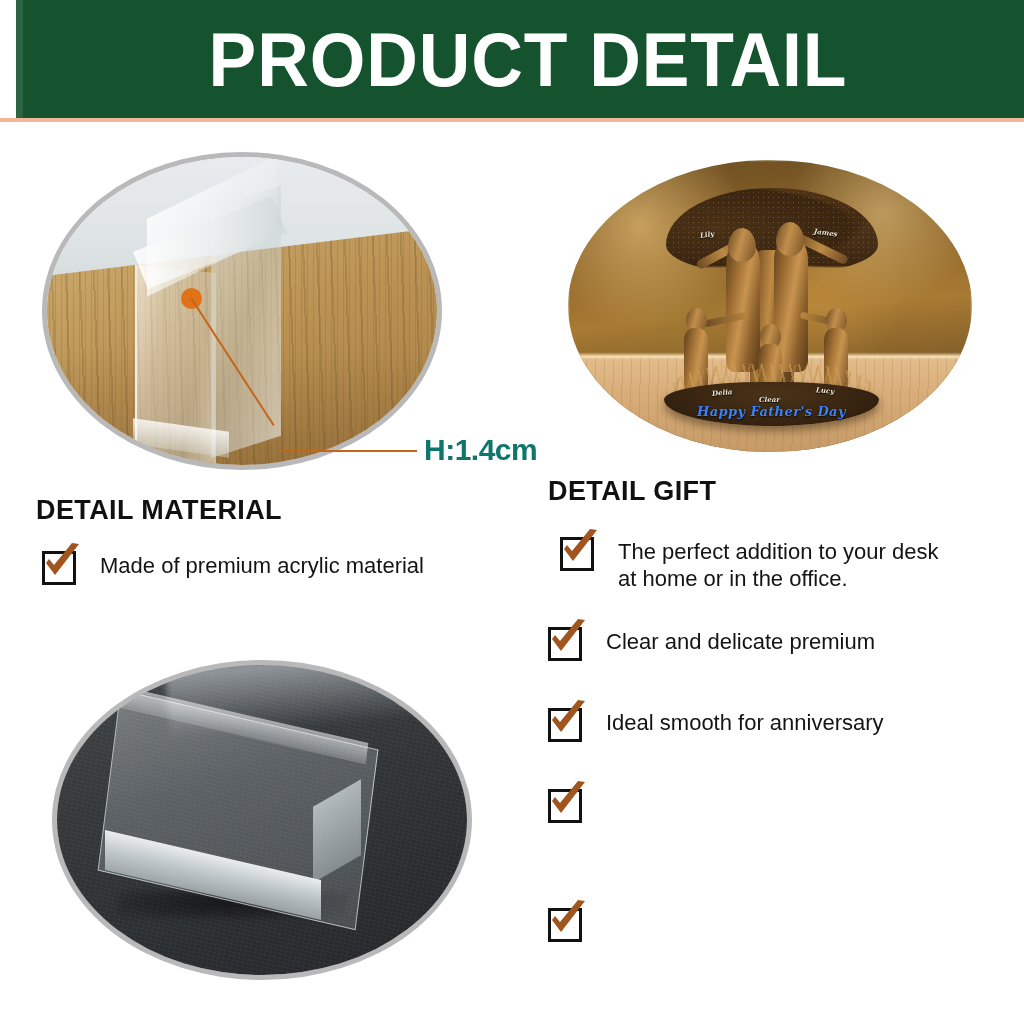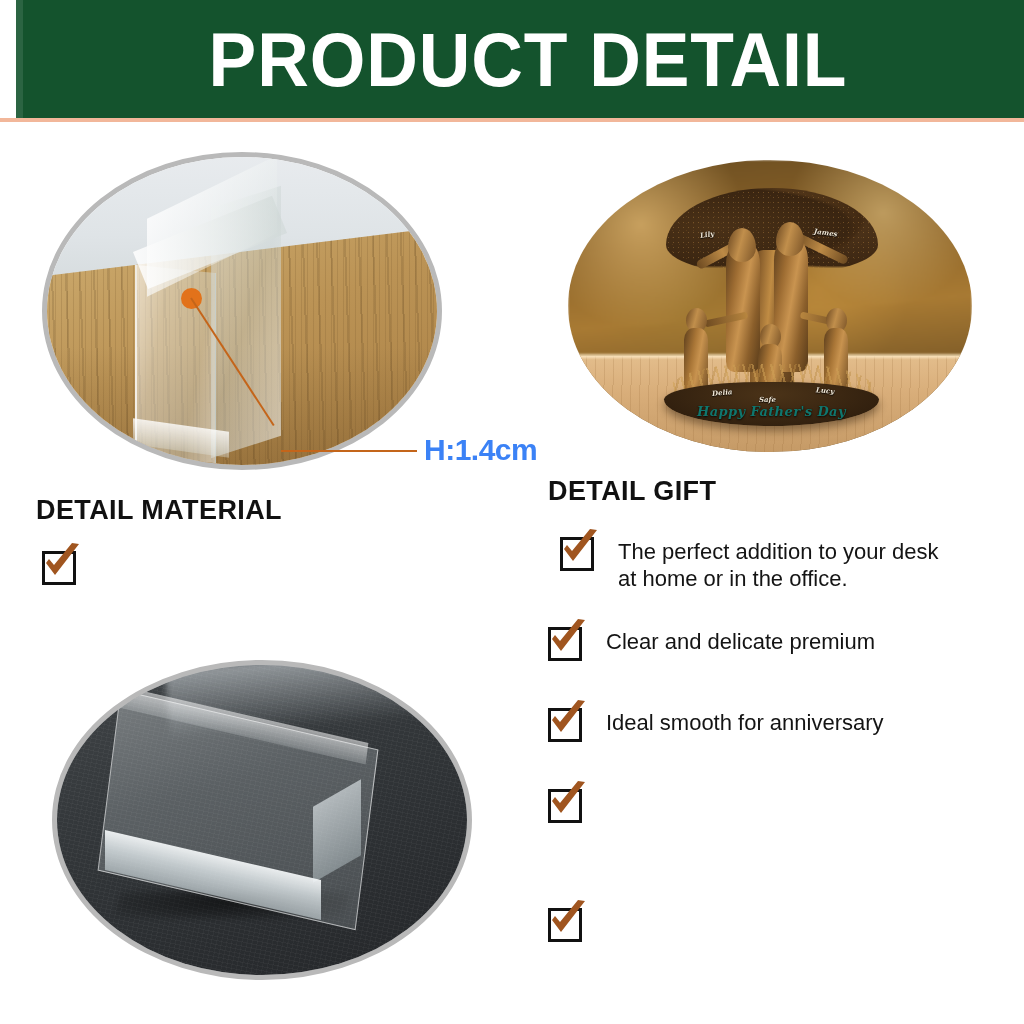--- a/index.html
+++ b/index.html
@@ -277,21 +277,21 @@
     white-space: nowrap;
     text-shadow: 0 0 1px rgba(0,0,0,0.9), 0 1px 1px rgba(0,0,0,0.8);
   }
   .sc-name-top { font-size: 7px; }
   .sc-name-base { font-size: 7px; }
   .sc-greeting {
     position: absolute;
     left: 0; top: 216px;
     width: 215px;
     text-align: center;
-    color: #0f766e;
+    color: #3b82f6;
     font-family: "DejaVu Serif", serif;
     font-style: italic;
     font-weight: 700;
     font-size: 13px;
     letter-spacing: 0.4px;
     text-shadow: 0 0 1px #2a1a08, 0 1px 2px rgba(0,0,0,0.85);
   }
 
   
   #photo-acrylic-block {
@@ -386,21 +386,21 @@
   #callout-line-horiz {
     left: 281px;
     top: 450px;
     width: 136px;
     height: 2px;
   }
   #callout-label {
     position: absolute;
     left: 424px;
     top: 432px;
-    color: #3b82f6;
+    color: #0f766e;
     font-family: "Liberation Sans", sans-serif;
     font-weight: 700;
     font-size: 30px;
     line-height: 36px;
     letter-spacing: -0.5px;
     white-space: nowrap;
   }
 
   
   .section-heading {
@@ -520,21 +520,21 @@
     </div>
     <div class="sc-kid sc-kid-3">
       <div class="sc-kid-head" style="left:2px; top:0;"></div>
       <div class="sc-kid-body" style="left:0; top:20px;"></div>
     </div>
 
     <div class="sc-roots"></div>
     <div class="sc-base"></div>
 
     <div class="sc-label sc-name-base" style="left:48px; top:200px; transform:rotate(-5deg);">Delia</div>
-    <div class="sc-label sc-name-base" style="left:95px; top:207px;">Safe</div>
+    <div class="sc-label sc-name-base" style="left:95px; top:207px;">Clear</div>
     <div class="sc-label sc-name-base" style="left:152px; top:198px; transform:rotate(5deg);">Lucy</div>
 
     <div class="sc-greeting">Happy Father's Day</div>
   </div>
 </div>
 
 <div class="oval oval-bordered" id="photo-acrylic-block">
   <div class="p3-mat"></div>
   <div class="p3-mat-hl"></div>
   <div class="p3-block-shadow"></div>
@@ -546,20 +546,21 @@
 
 <div class="section-heading" id="heading-acrylic">DETAIL MATERIAL</div>
 
 <div class="feature" id="feature-acrylic-0">
   <div class="check">
     <div class="check-box"></div>
     <svg class="check-mark" viewBox="0 0 44 44">
       <path d="M6 22 L15 34 L39 3 L32 2 L14 24 L9 18 Z" fill="#A0551F"></path>
     </svg>
   </div>
+  <div class="feature-text">Made of premium acrylic material</div>
 </div>
 
 <div class="section-heading" id="heading-gift">DETAIL GIFT</div>
 
 <div class="feature" id="feature-gift-0">
   <div class="check">
     <div class="check-box"></div>
     <svg class="check-mark" viewBox="0 0 44 44">
       <path d="M6 22 L15 34 L39 3 L32 2 L14 24 L9 18 Z" fill="#A0551F"></path>
     </svg>

